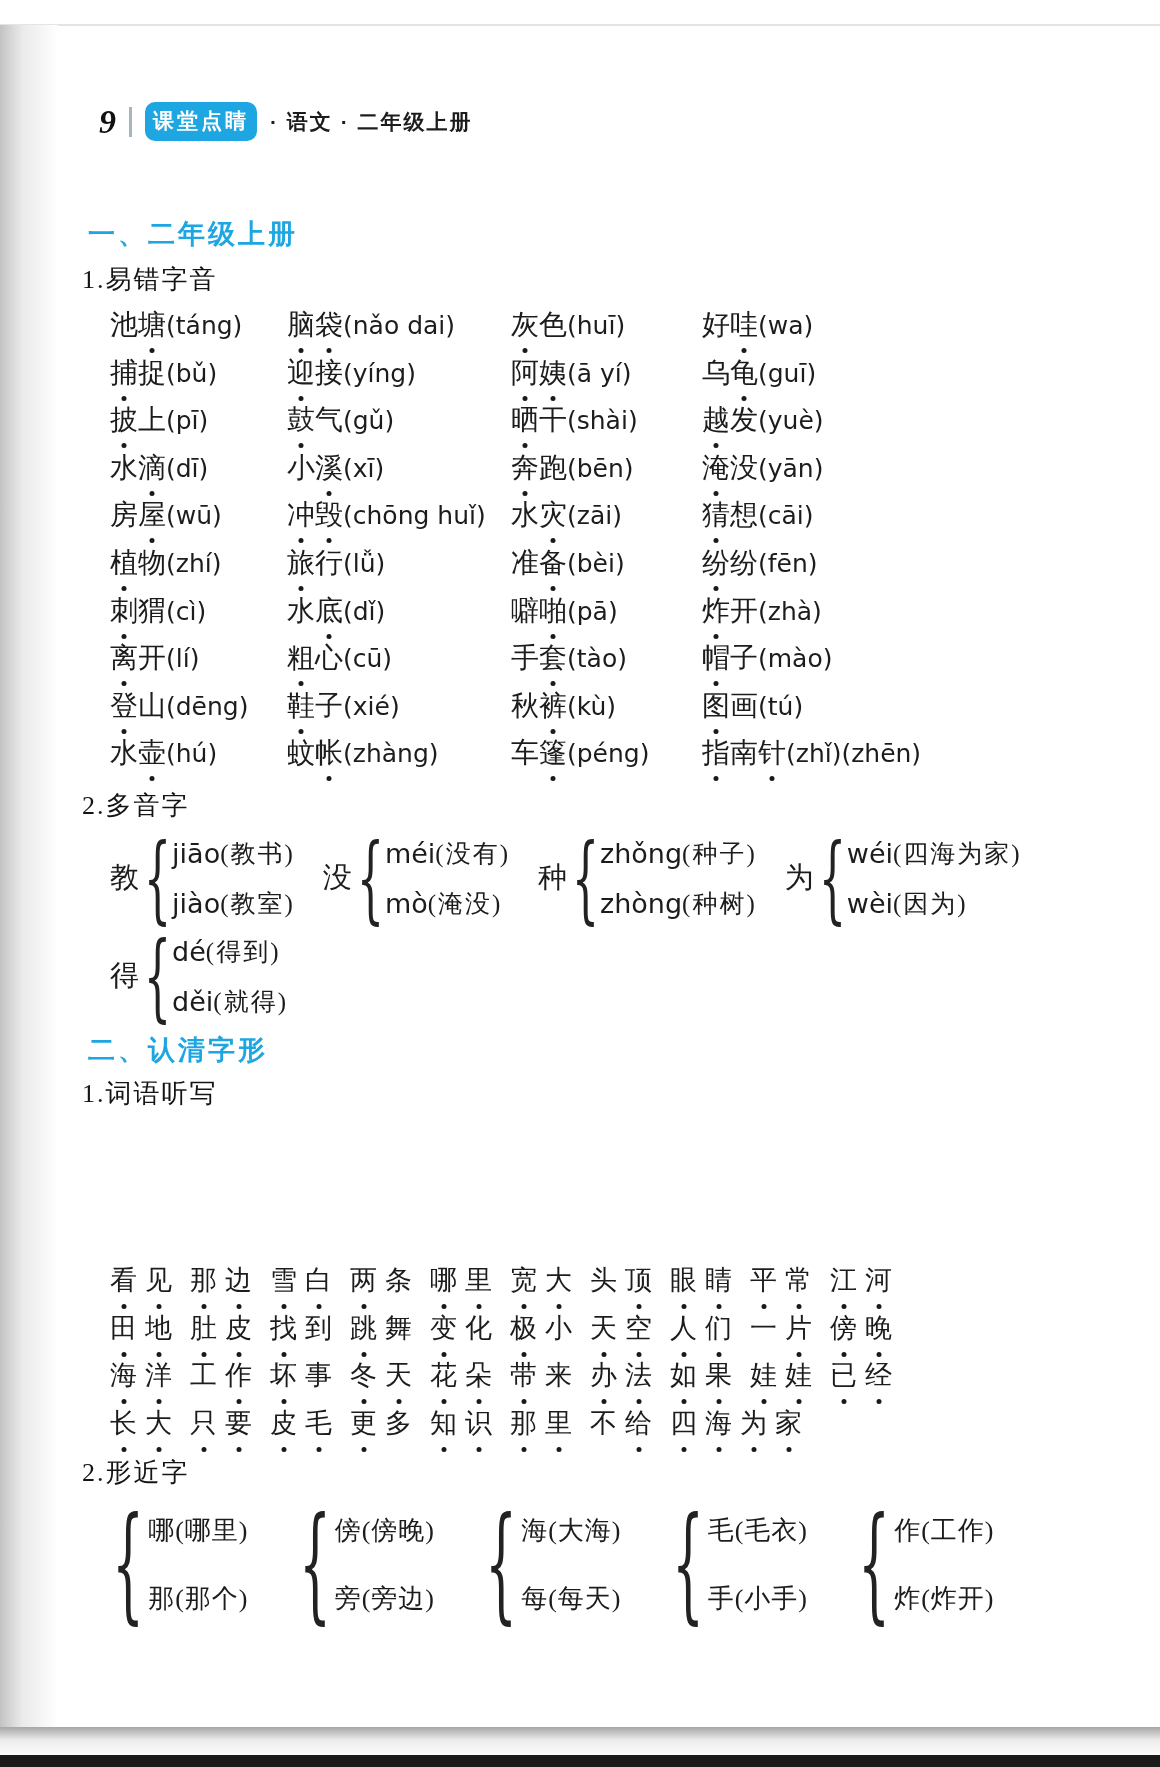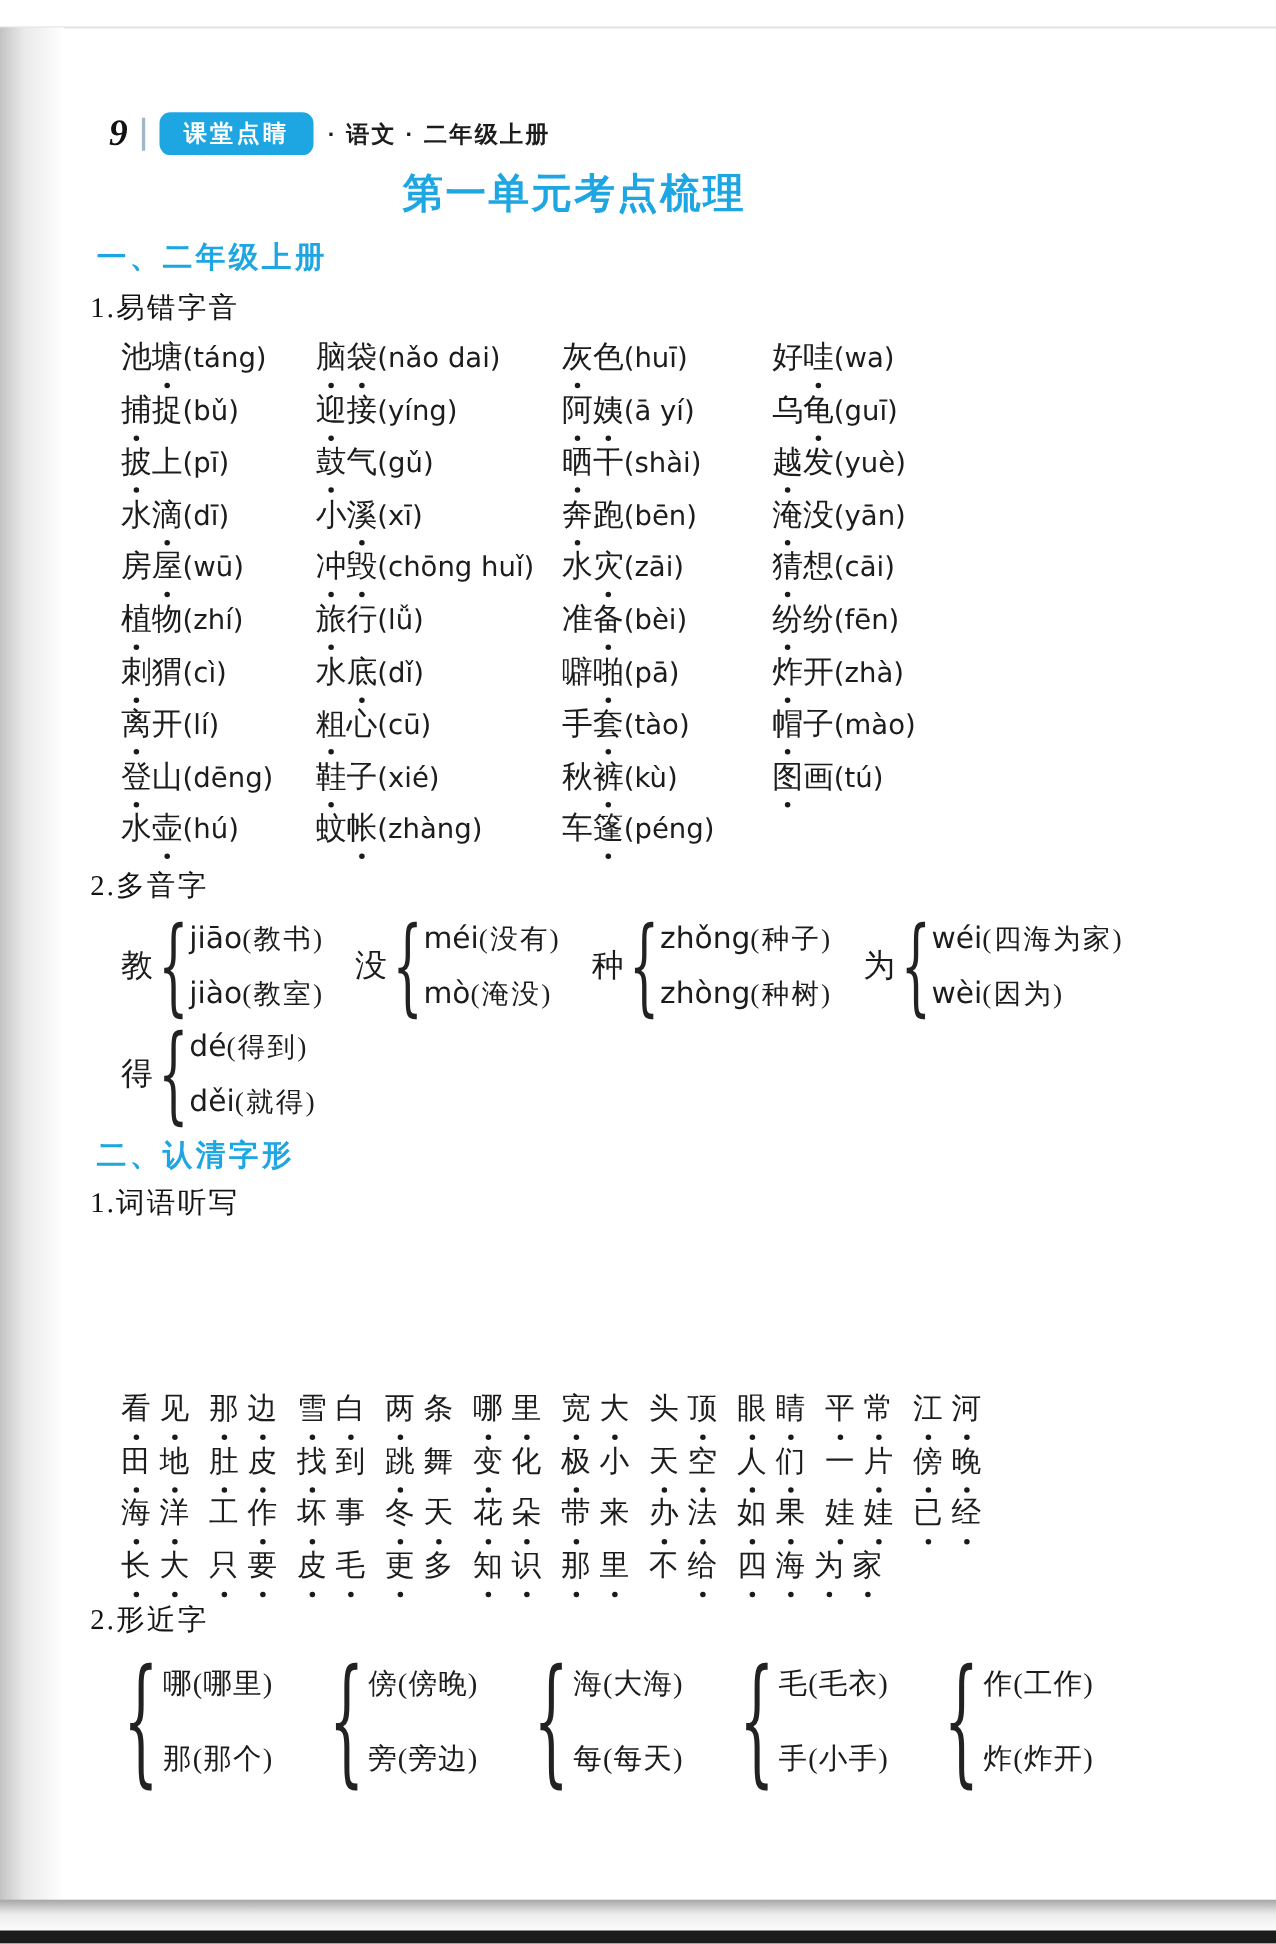--- a/index.html
+++ b/index.html
@@ -13,21 +13,21 @@
              background:linear-gradient(to right,#c3c3c3 0,#eaeaea 38%,#ffffff 100%);}
   .edge-bottom{position:absolute;left:0;top:1727px;width:100%;height:29px;
              background:linear-gradient(#a6a6a6 0,#ececec 45%,#fdfdfd 100%);}
   .bar-bottom{position:absolute;left:0;bottom:0;width:100%;height:12px;background:#1b1b1b;}
 
   
   .header{position:absolute;left:99px;top:102px;display:flex;align-items:center;gap:13px;}
   .pageno{font:italic bold 34px "Liberation Serif",serif;color:#111;}
   .hdr-div{width:3px;height:30px;background:#a3b6c2;}
   .badge{background:var(--accent);color:#fff;font:bold 21px "Liberation Sans",sans-serif;
-         padding:5px 22px 6px;border-radius:10px;letter-spacing:3px;}
+         padding:5px 8px 6px;border-radius:10px;letter-spacing:3px;}
   .tagline{font:bold 21px "Liberation Sans",sans-serif;color:#1c1c1c;letter-spacing:2px;}
 
   .title{position:absolute;left:366px;top:151px;font:bold 37px "Liberation Sans",sans-serif;
          color:var(--accent);letter-spacing:2px;}
 
   .blue-head{position:absolute;font:bold 27px "Liberation Sans",sans-serif;color:var(--accent);letter-spacing:3px;}
   #h1a{left:88px;top:216px;} #h1b{left:88px;top:1032px;}
   .subhead{position:absolute;font:26px "Liberation Serif",serif;color:#141414;letter-spacing:2px;}
   #sub1{left:82px;top:262px;} #sub2{left:82px;top:788px;}
   #sub3{left:82px;top:1076px;} #sub4{left:82px;top:1455px;}
@@ -79,21 +79,20 @@
   <div class="edge-top"></div>
   <div class="edge-left"></div>
 
   <div class="header">
     <span class="pageno">9</span>
     <span class="hdr-div"></span>
     <span class="badge">课堂点睛</span>
     <span class="tagline">· 语文 · 二年级上册</span>
   </div>
 
-  <div class="title">第一单元考点梳理</div>
 
   <div class="blue-head" id="h1a">一、二年级上册</div>
   <div class="subhead" id="sub1">1.易错字音</div>
 
   <div id="yicuo">
       <div class="cell"><span class="word cn"><span class="ch">池</span><span class="ch dotted">塘</span></span><span class="py">(táng)</span></div>
       <div class="cell"><span class="word cn"><span class="ch dotted">脑</span><span class="ch dotted">袋</span></span><span class="py">(nǎo dai)</span></div>
       <div class="cell"><span class="word cn"><span class="ch dotted">灰</span><span class="ch">色</span></span><span class="py">(huī)</span></div>
       <div class="cell"><span class="word cn"><span class="ch">好</span><span class="ch dotted">哇</span></span><span class="py">(wa)</span></div>
       <div class="cell"><span class="word cn"><span class="ch dotted">捕</span><span class="ch">捉</span></span><span class="py">(bǔ)</span></div>
@@ -124,20 +123,21 @@
       <div class="cell"><span class="word cn"><span class="ch dotted">粗</span><span class="ch">心</span></span><span class="py">(cū)</span></div>
       <div class="cell"><span class="word cn"><span class="ch">手</span><span class="ch dotted">套</span></span><span class="py">(tào)</span></div>
       <div class="cell"><span class="word cn"><span class="ch dotted">帽</span><span class="ch">子</span></span><span class="py">(mào)</span></div>
       <div class="cell"><span class="word cn"><span class="ch dotted">登</span><span class="ch">山</span></span><span class="py">(dēng)</span></div>
       <div class="cell"><span class="word cn"><span class="ch dotted">鞋</span><span class="ch">子</span></span><span class="py">(xié)</span></div>
       <div class="cell"><span class="word cn"><span class="ch">秋</span><span class="ch dotted">裤</span></span><span class="py">(kù)</span></div>
       <div class="cell"><span class="word cn"><span class="ch dotted">图</span><span class="ch">画</span></span><span class="py">(tú)</span></div>
       <div class="cell"><span class="word cn"><span class="ch">水</span><span class="ch dotted">壶</span></span><span class="py">(hú)</span></div>
       <div class="cell"><span class="word cn"><span class="ch">蚊</span><span class="ch dotted">帐</span></span><span class="py">(zhàng)</span></div>
       <div class="cell"><span class="word cn"><span class="ch">车</span><span class="ch dotted">篷</span></span><span class="py">(péng)</span></div>
+      <div class="cell"><span class="word cn"><span class="ch dotted">指</span><span class="ch">南</span><span class="ch dotted">针</span></span><span class="py">(zhǐ)(zhēn)</span></div>
     </div>
 
   <div class="subhead" id="sub2">2.多音字</div>
   <div id="duoyin1">
       <div class="dy-group">
         <span class="dy-head cn">教</span>
         <span class="brace brace-dy">{</span>
         <div class="dy-col">
           <div class="dy-line">
             <span class="py">jiāo</span>

